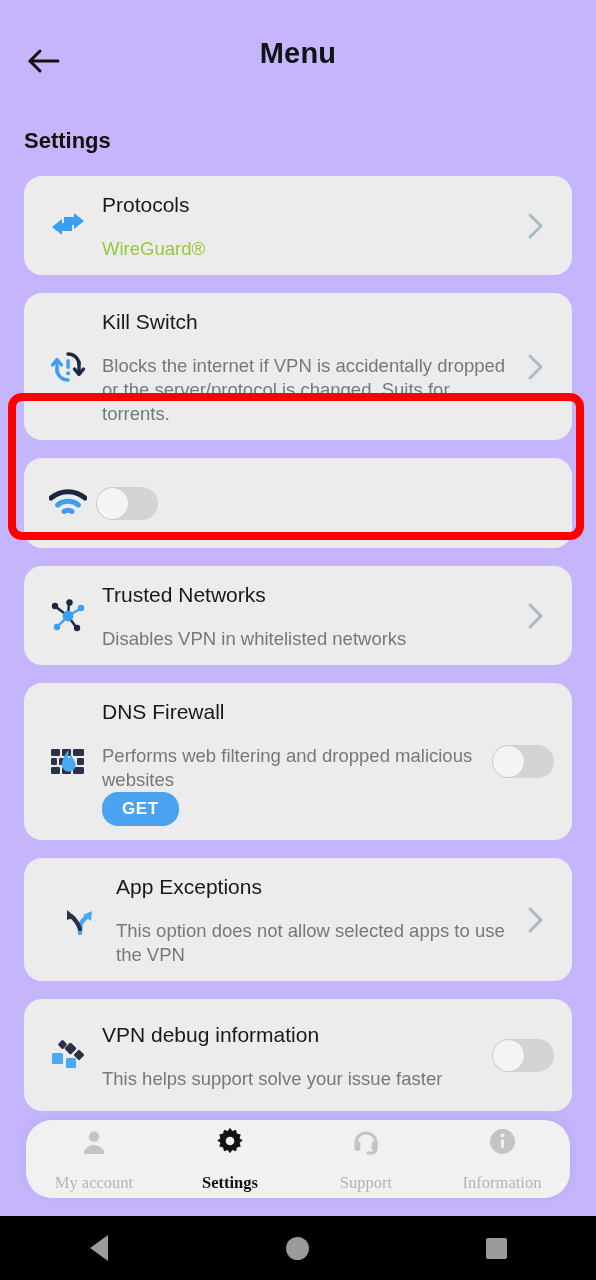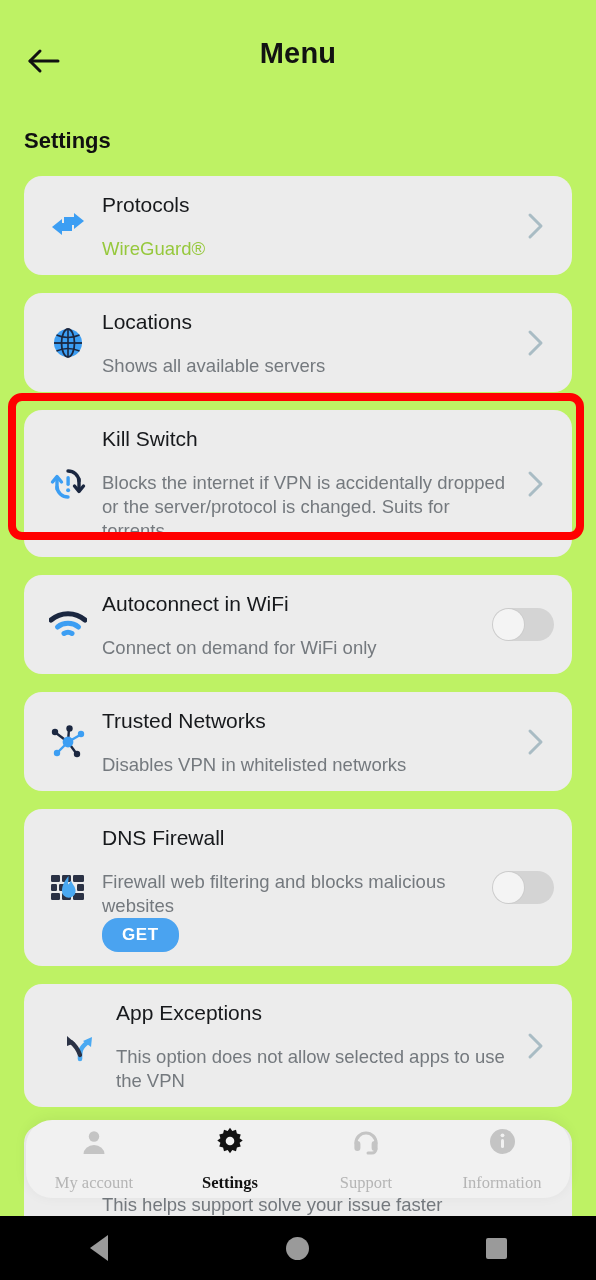--- a/index.html
+++ b/index.html
@@ -3,21 +3,21 @@
 <meta charset="utf-8">
 <style>
   html,body{margin:0;padding:0;}
   body{
     width:596px;height:1280px;
     background:#ffffff;
     font-family:"Liberation Sans", sans-serif;
     overflow:hidden;
     position:relative;
   }
-  .screen{position:absolute;inset:0;background:#bef264;overflow:hidden;}
+  .screen{position:absolute;inset:0;background:#c4b5fd;overflow:hidden;}
 
   
   .topbar{height:106px;display:flex;align-items:center;position:relative;}
   .back-btn{position:absolute;left:24px;top:44px;width:40px;height:34px;
     display:flex;align-items:center;justify-content:center;cursor:pointer;}
   .back-btn svg{display:block;}
   .topbar-title{
     width:100%;text-align:center;font-size:29px;font-weight:bold;color:#121212;
     letter-spacing:.2px;line-height:106px;
   }
@@ -122,41 +122,20 @@
         <div class="title">Protocols</div>
         <div class="sub accent">WireGuard®</div>
       </div>
       <div class="chev">
         <svg width="18" height="28" viewBox="0 0 18 28">
             <path d="M3 3 L14 14 L3 25" stroke="#a9bcc4" stroke-width="3" fill="none" stroke-linecap="round" stroke-linejoin="round"></path>
           </svg>
       </div>
     </div>
 
-    <div class="card">
-      <div class="ico">
-        <svg width="34" height="34" viewBox="0 0 34 34">
-          <circle cx="17" cy="17" r="14" fill="#3c9ef3"></circle>
-          <ellipse cx="17" cy="17" rx="6.5" ry="14" fill="none" stroke="#1b2740" stroke-width="1.8"></ellipse>
-          <line x1="3" y1="17" x2="31" y2="17" stroke="#1b2740" stroke-width="1.8"></line>
-          <path d="M5.5 9 Q17 14 28.5 9" fill="none" stroke="#1b2740" stroke-width="1.6"></path>
-          <path d="M5.5 25 Q17 20 28.5 25" fill="none" stroke="#1b2740" stroke-width="1.6"></path>
-          <line x1="17" y1="3" x2="17" y2="31" stroke="#1b2740" stroke-width="1.6"></line>
-        </svg>
-      </div>
-      <div class="txt">
-        <div class="title">Locations</div>
-        <div class="sub">Shows all available servers</div>
-      </div>
-      <div class="chev">
-        <svg width="18" height="28" viewBox="0 0 18 28">
-            <path d="M3 3 L14 14 L3 25" stroke="#a9bcc4" stroke-width="3" fill="none" stroke-linecap="round" stroke-linejoin="round"></path>
-          </svg>
-      </div>
-    </div>
 
     <div class="card tall" style="min-height:118px;">
       <div class="ico">
         <svg width="38" height="38" viewBox="0 0 38 38">
           <path d="M8 22 a11 11 0 0 0 11 10" fill="none" stroke="#3c9ef3" stroke-width="3.4" stroke-linecap="round"></path>
           <path d="M8 24 L8 13" fill="none" stroke="#3c9ef3" stroke-width="3.4" stroke-linecap="round"></path>
           <path d="M3.5 17 L8 11.5 L12.5 17" fill="none" stroke="#3c9ef3" stroke-width="3.4" stroke-linecap="round" stroke-linejoin="round"></path>
           <path d="M30 16 a11 11 0 0 0 -11 -10" fill="none" stroke="#1b2740" stroke-width="3.4" stroke-linecap="round"></path>
           <path d="M30 14 L30 25" fill="none" stroke="#1b2740" stroke-width="3.4" stroke-linecap="round"></path>
           <path d="M25.5 21 L30 26.5 L34.5 21" fill="none" stroke="#1b2740" stroke-width="3.4" stroke-linecap="round" stroke-linejoin="round"></path>
@@ -175,24 +154,20 @@
       </div>
     </div>
 
     <div class="card">
       <div class="ico">
         <svg width="38" height="28" viewBox="0 0 38 28">
           <path d="M2 9 A26 26 0 0 1 36 9" fill="none" stroke="#1b2740" stroke-width="5" stroke-linecap="round"></path>
           <path d="M8.5 16 A17 17 0 0 1 29.5 16" fill="none" stroke="#3c9ef3" stroke-width="5" stroke-linecap="round"></path>
           <path d="M15 22.5 A8 8 0 0 1 23 22.5" fill="none" stroke="#3c9ef3" stroke-width="5" stroke-linecap="round"></path>
         </svg>
-      </div>
-      <div class="txt">
-        <div class="title">Autoconnect in WiFi</div>
-        <div class="sub">Connect on demand for WiFi only</div>
       </div>
       <div class="toggle">
         <div class="knob"></div>
       </div>
     </div>
 
     <div class="card">
       <div class="ico">
         <svg width="38" height="34" viewBox="0 0 38 34">
           <line x1="19" y1="17" x2="7" y2="8" stroke="#1b2740" stroke-width="2.4"></line>
@@ -231,21 +206,21 @@
             <rect x="28" y="13" width="7" height="7" rx="1.2"></rect>
             <rect x="2" y="22" width="9" height="7" rx="1.2"></rect>
             <rect x="13" y="22" width="9" height="7" rx="1.2"></rect>
             <rect x="24" y="22" width="11" height="7" rx="1.2"></rect>
           </g>
           <path d="M19.5 5 C14 12 13 16 13 20 a6.8 6.8 0 0 0 13.6 0 c0-4.5-3.5-7-4.6-10.5 -0.8 2.5-2.3 3.4-3.2 4.2 0.6-3 0.7-5.5 0.7-8.7Z" fill="#4aa9f2"></path>
         </svg>
       </div>
       <div class="txt">
         <div class="title">DNS Firewall</div>
-        <div class="sub">Firewall web filtering and blocks malicious websites</div>
+        <div class="sub">Performs web filtering and dropped malicious websites</div>
         <div class="get-btn">GET</div>
       </div>
       <div class="toggle">
         <div class="knob"></div>
       </div>
     </div>
 
     <div class="card tall" style="min-height:92px;padding-left:30px;">
       <div class="ico">
         <svg width="38" height="34" viewBox="0 0 38 34">

